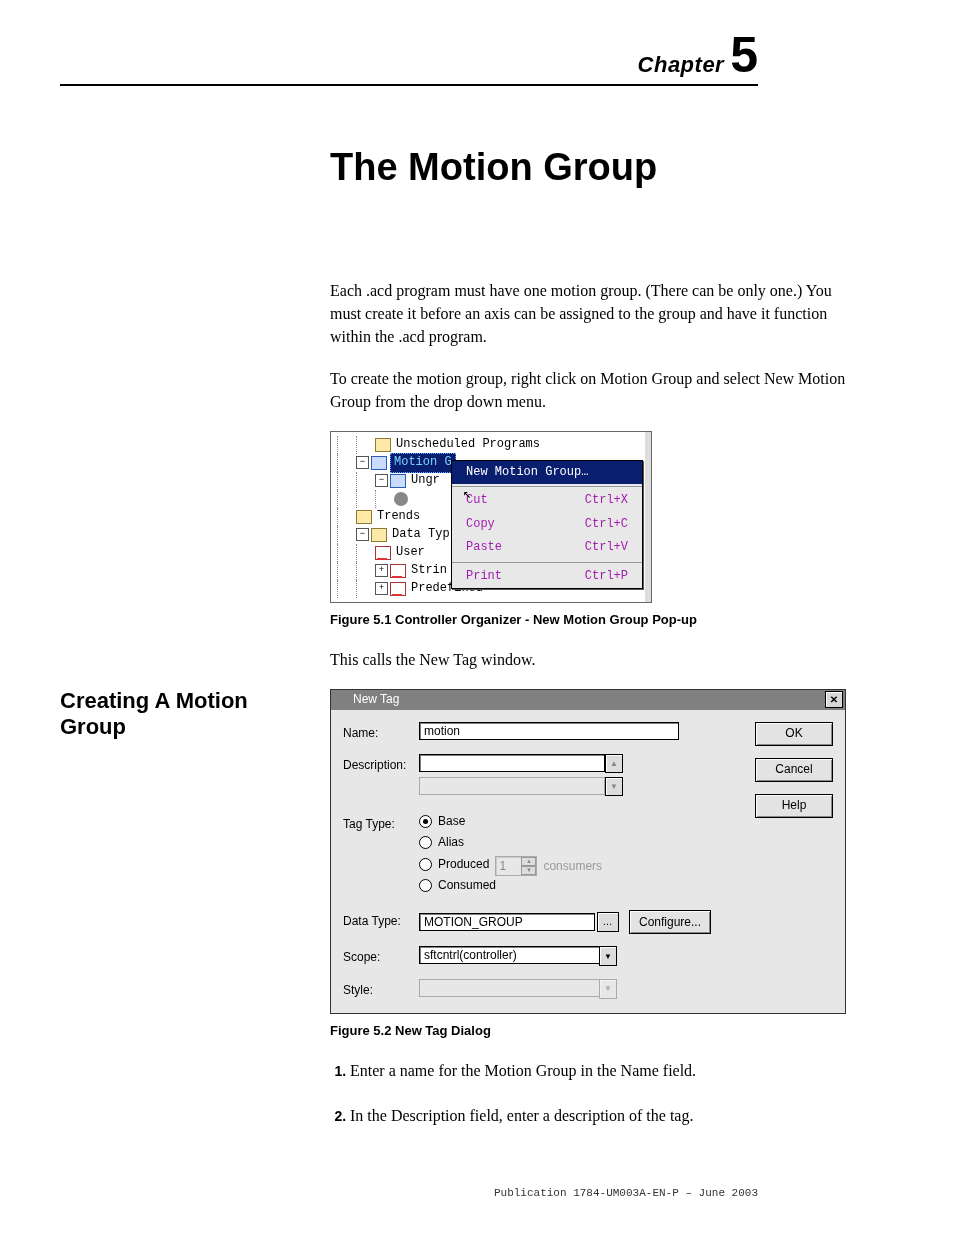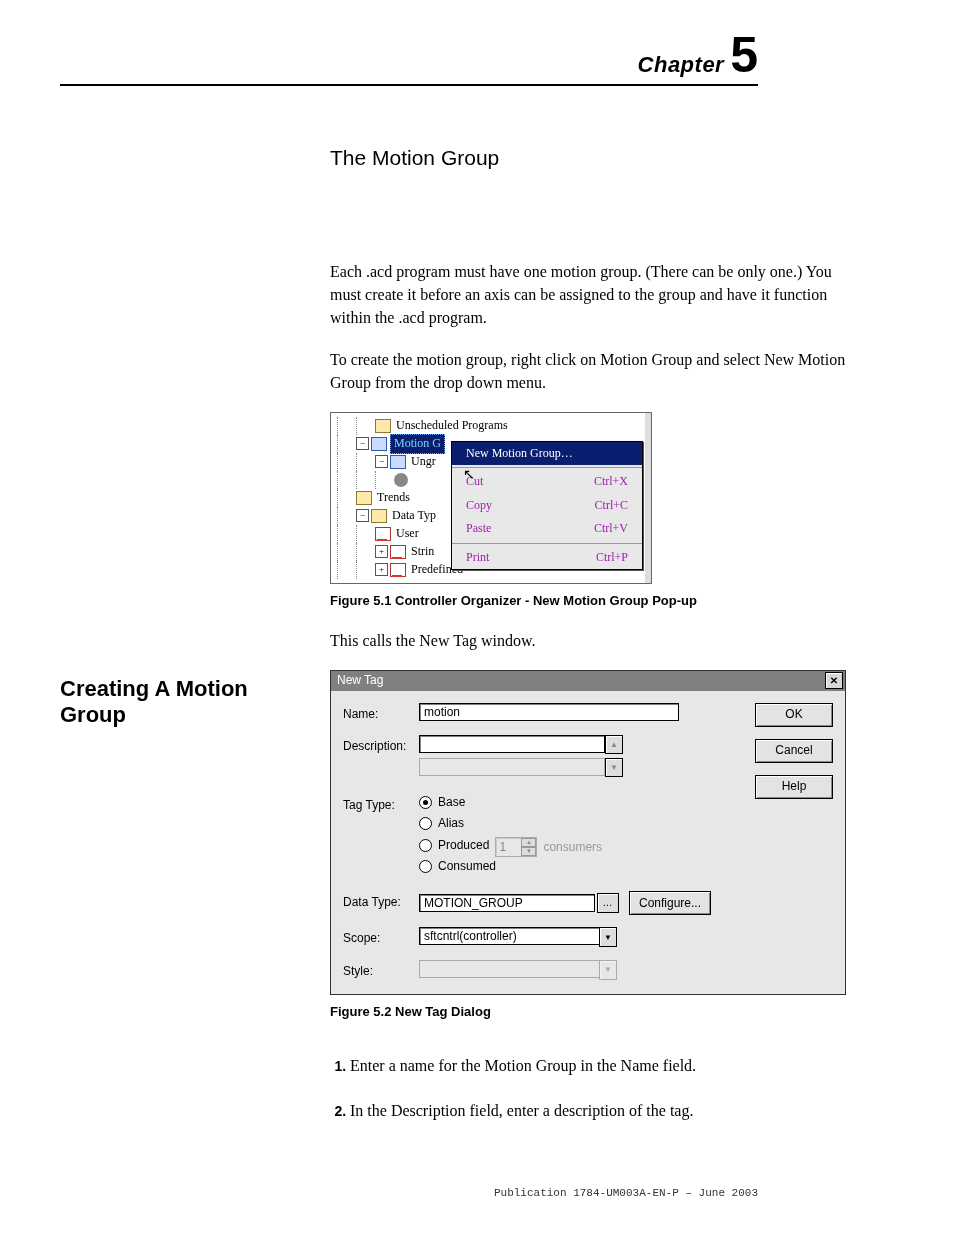--- a/index.html
+++ b/index.html
@@ -1,54 +1,54 @@
 <!DOCTYPE html>
 <html><head>
 <meta charset="utf-8">
 <style>
 html,body{margin:0;padding:0;background:#fff;color:#000;font-family:Georgia,'Times New Roman',serif}
 .page{width:818px;min-height:1235px;position:relative;box-sizing:border-box;padding:30px 60px 50px 60px}
 .chapter-label{text-align:right;font-family:Arial,Helvetica,sans-serif}
 .chapter-word{font-style:italic;font-weight:bold;font-size:22px;letter-spacing:.5px;vertical-align:baseline}
 .chapter-num{font-weight:bold;font-size:50px;line-height:1;vertical-align:baseline;margin-left:6px}
 .chapter-rule{border:none;border-top:2px solid #000;margin:4px 0 60px 0}
-h1.chapter-title{font-family:Arial,Helvetica,sans-serif;font-weight:normal;font-size:21px;margin:0 0 90px 270px}
+h1.chapter-title{font-family:Arial,Helvetica,sans-serif;font-weight:bold;font-size:38px;margin:0 0 90px 270px}
 .two-col{display:flex;align-items:center;gap:30px}
 .side-heading{font-family:Arial,Helvetica,sans-serif;font-weight:bold;font-size:22px;width:240px;flex:0 0 240px;margin:0}
 .main-col{flex:1;font-size:16px;line-height:1.45}
 .main-col p{margin:0 0 18px 0}
 .figure-wrap{margin:0 0 6px 0}
 .fig-caption{font-family:Arial,Helvetica,sans-serif;font-weight:bold;font-size:13px;margin:8px 0 18px 0}
-.steps{margin:32px 0 0 0;padding-left:20px}
+.steps{margin:18px 0 0 0;padding-left:20px}
 .steps li{margin-bottom:22px;font-family:Arial,Helvetica,sans-serif;font-size:14px}
 .steps li::marker{font-weight:bold}
 .steps li span{font-family:Georgia,serif;font-size:16px}
 .footer{position:absolute;bottom:36px;right:60px;font-family:Liberation Mono, monospace;font-size:11px;color:#333}
 
-.fig1{width:320px;background:#fff;border:1px solid #666;font-family:Liberation Serif, serif;font-size:12px;color:#000;position:relative}
+.fig1{width:320px;background:#fff;border:1px solid #666;font-family:Liberation Mono, monospace;font-size:12px;color:#000;position:relative}
 .fig1 .tree{padding:4px 0 4px 6px;background:#fff}
 .t-row{display:flex;align-items:center;height:18px;white-space:nowrap}
 .ind{display:inline-block;width:18px;border-left:1px dotted #888;height:18px}
 .exp{display:inline-flex;width:11px;height:11px;border:1px solid #555;background:#fff;align-items:center;justify-content:center;font-size:9px;line-height:9px;margin-right:2px;color:#000}
 .fold{display:inline-block;width:14px;height:12px;background:#ffe9a8;border:1px solid #8a7a33;margin-right:3px}
 .fold.blue{background:#c9dcff;border-color:#2a5bb7}
 .fold.tag{background:#fff;border:1px solid #a33;height:12px;position:relative}
 .fold.tag::after{content:"";position:absolute;bottom:-1px;left:1px;width:10px;height:2px;background:#d33}
 .gear{display:inline-block;width:14px;height:14px;border-radius:50%;background:#888;margin-right:3px;position:relative}
 .t-lbl{padding:0 2px}
 .t-lbl.sel{background:#0a1e6f;color:#7dd3fc;border:1px dotted #6af;padding:0 3px}
 .ctxmenu{position:absolute;left:120px;top:28px;width:190px;background:#e8e8e8;border:1px solid #000;box-shadow:1px 1px 0 #555;font-size:12px}
 .ctxmenu .mi{display:flex;justify-content:space-between;padding:3px 14px;color:#a21caf}
 .ctxmenu .mi.hl{background:#0a1e6f;color:#fff}
 .ctxmenu .sep{border-top:1px solid #999;margin:2px 0}
 .cursor{position:absolute;left:132px;top:52px;font-size:14px;pointer-events:none}
 .scrolltrack{position:absolute;right:0;top:0;width:6px;height:100%;background:#ddd}
 
 .dlg{width:514px;border:1px solid #333;font-family:Tahoma,Arial,sans-serif;font-size:12px;background:#e7e7e7}
-.dlg-title{background:#808080;color:#fff;height:20px;display:flex;align-items:center;justify-content:space-between;padding:0 2px 0 6px;font-size:12px}
+.dlg-title{background:#808080;color:#fff;height:20px;display:flex;align-items:center;justify-content:space-between;padding:0 2px 0 22px;font-size:12px}
 .dlg-close{width:16px;height:15px;background:#d8d8d8;border:1px solid #000;display:flex;align-items:center;justify-content:center;font-family:Arial;font-weight:bold;font-size:10px;color:#000;box-shadow:inset 1px 1px 0 #fff}
 .dlg-body{display:flex;padding:12px 12px 14px 12px;gap:14px}
 .form{flex:1}
 .frow{display:flex;align-items:flex-start;margin-bottom:12px}
 .flabel{width:76px;padding-top:3px}
 .win-input{background:#fff;border:1px solid #000;box-shadow:inset 1px 1px 0 #808080;height:18px;padding:1px 4px;font-family:Tahoma,Arial;font-size:12px;box-sizing:border-box}
 .desc-box{width:206px}
 .desc-box .win-input{height:18px;width:186px;display:inline-block}
 .scroll-btn{display:inline-flex;width:16px;height:17px;background:#ddd;border:1px solid #000;box-shadow:inset 1px 1px 0 #fff;align-items:center;justify-content:center;font-size:8px;color:#888;vertical-align:top}
 .radio-grp label{display:flex;align-items:center;gap:6px;margin-bottom:4px}

